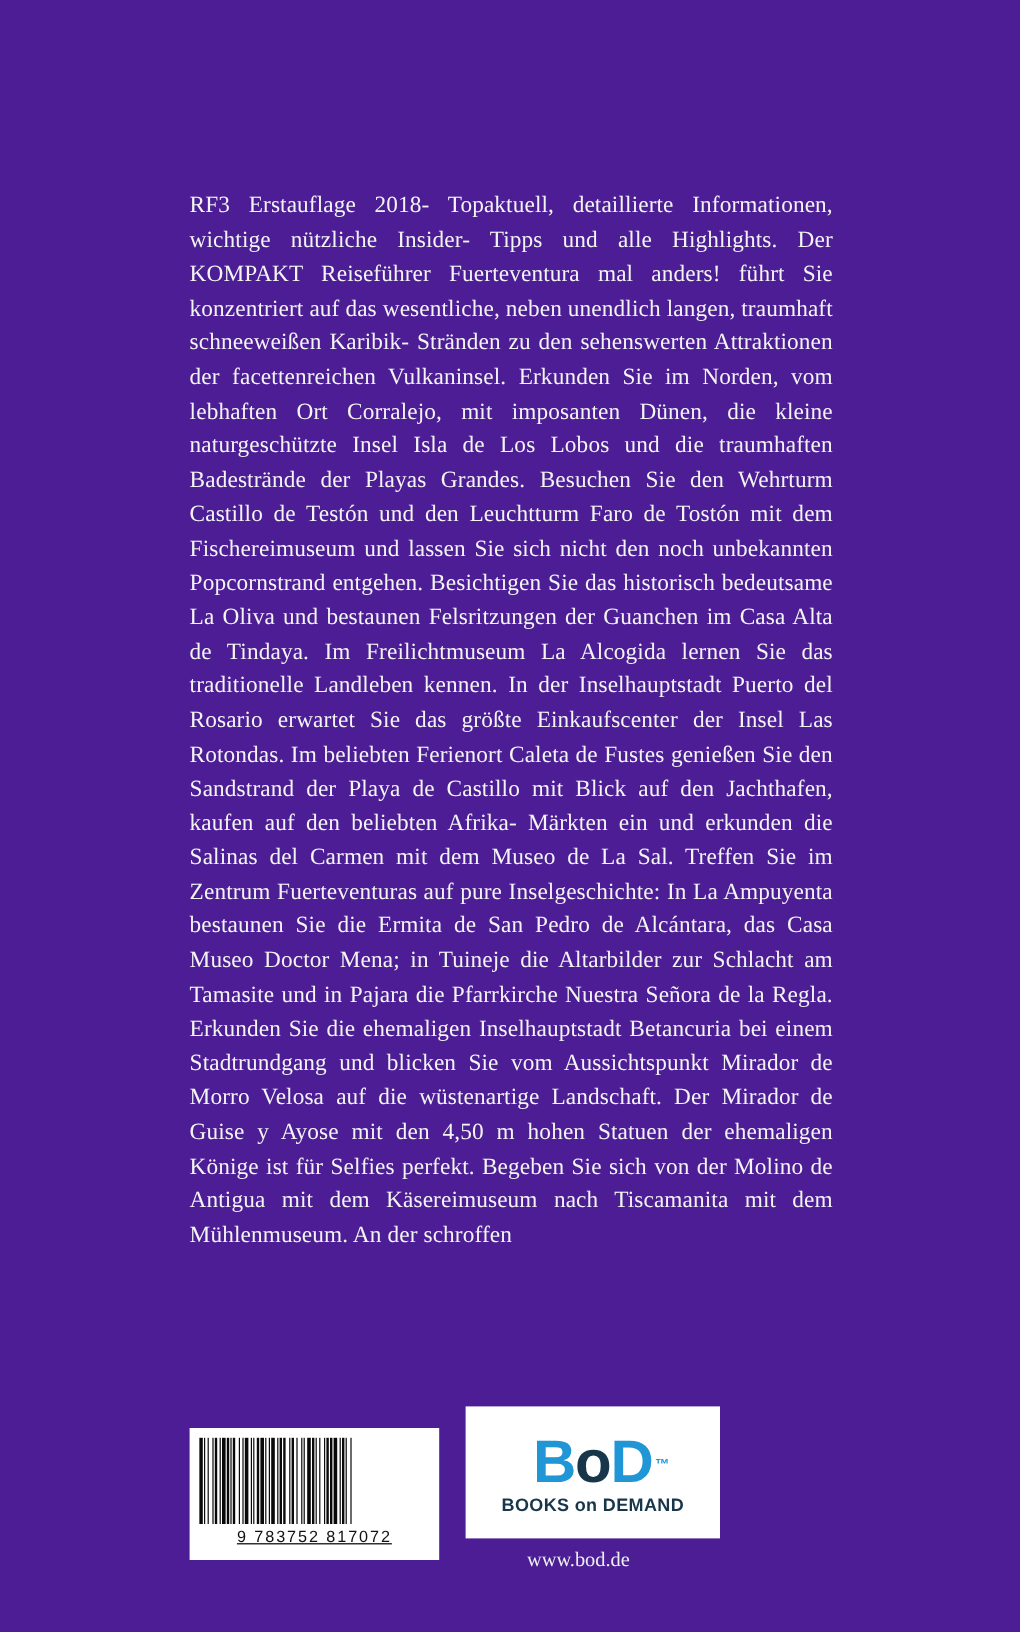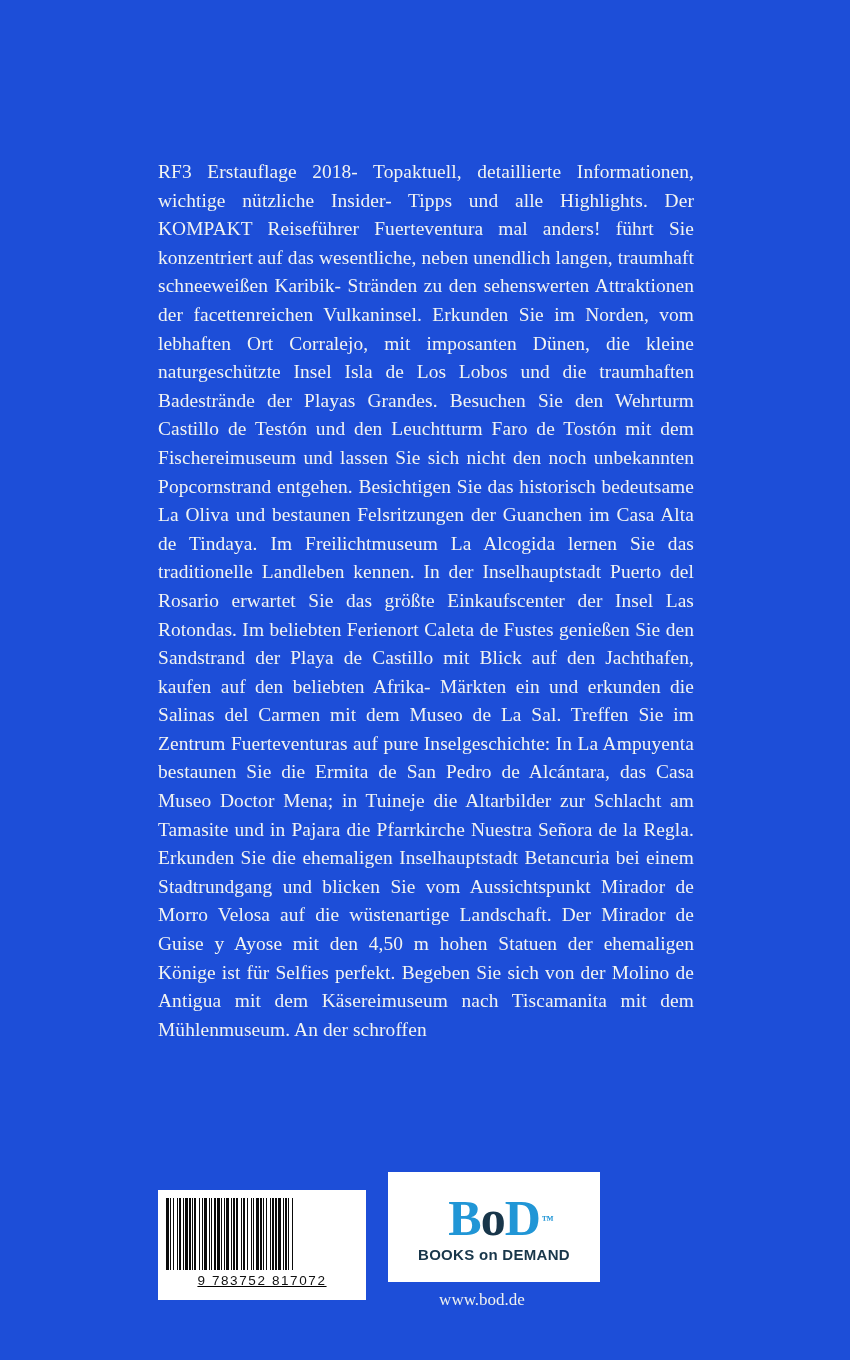--- a/index.html
+++ b/index.html
@@ -10,21 +10,21 @@
     width: 850px;
     height: 1360px;
     background: #0b3c54;
     font-family: "Liberation Serif", serif;
     overflow: hidden;
     position: relative;
   }
   .page {
     position: absolute;
     inset: 0;
-    background: #1d4ed8;
+    background: #4c1d95;
   }
   .blurb {
     position: absolute;
     left: 158px;
     top: 158px;
     width: 536px;
     color: #f2f4f2;
     font-size: 19.4px;
     line-height: 28.6px;
     text-align: justify;
@@ -83,21 +83,21 @@
     width: 212px;
     height: 110px;
     background: #ffffff;
     box-sizing: border-box;
     display: flex;
     flex-direction: column;
     align-items: center;
     justify-content: center;
   }
   .bod-logo {
-    font-family: Liberation Serif, serif;
+    font-family: Liberation Sans, sans-serif;
     font-weight: bold;
     font-size: 50px;
     line-height: 52px;
     color: #2196d6;
     letter-spacing: -1px;
     position: relative;
     display: inline-block;
     text-align: center;
   }
   .bod-logo .o-letter {

